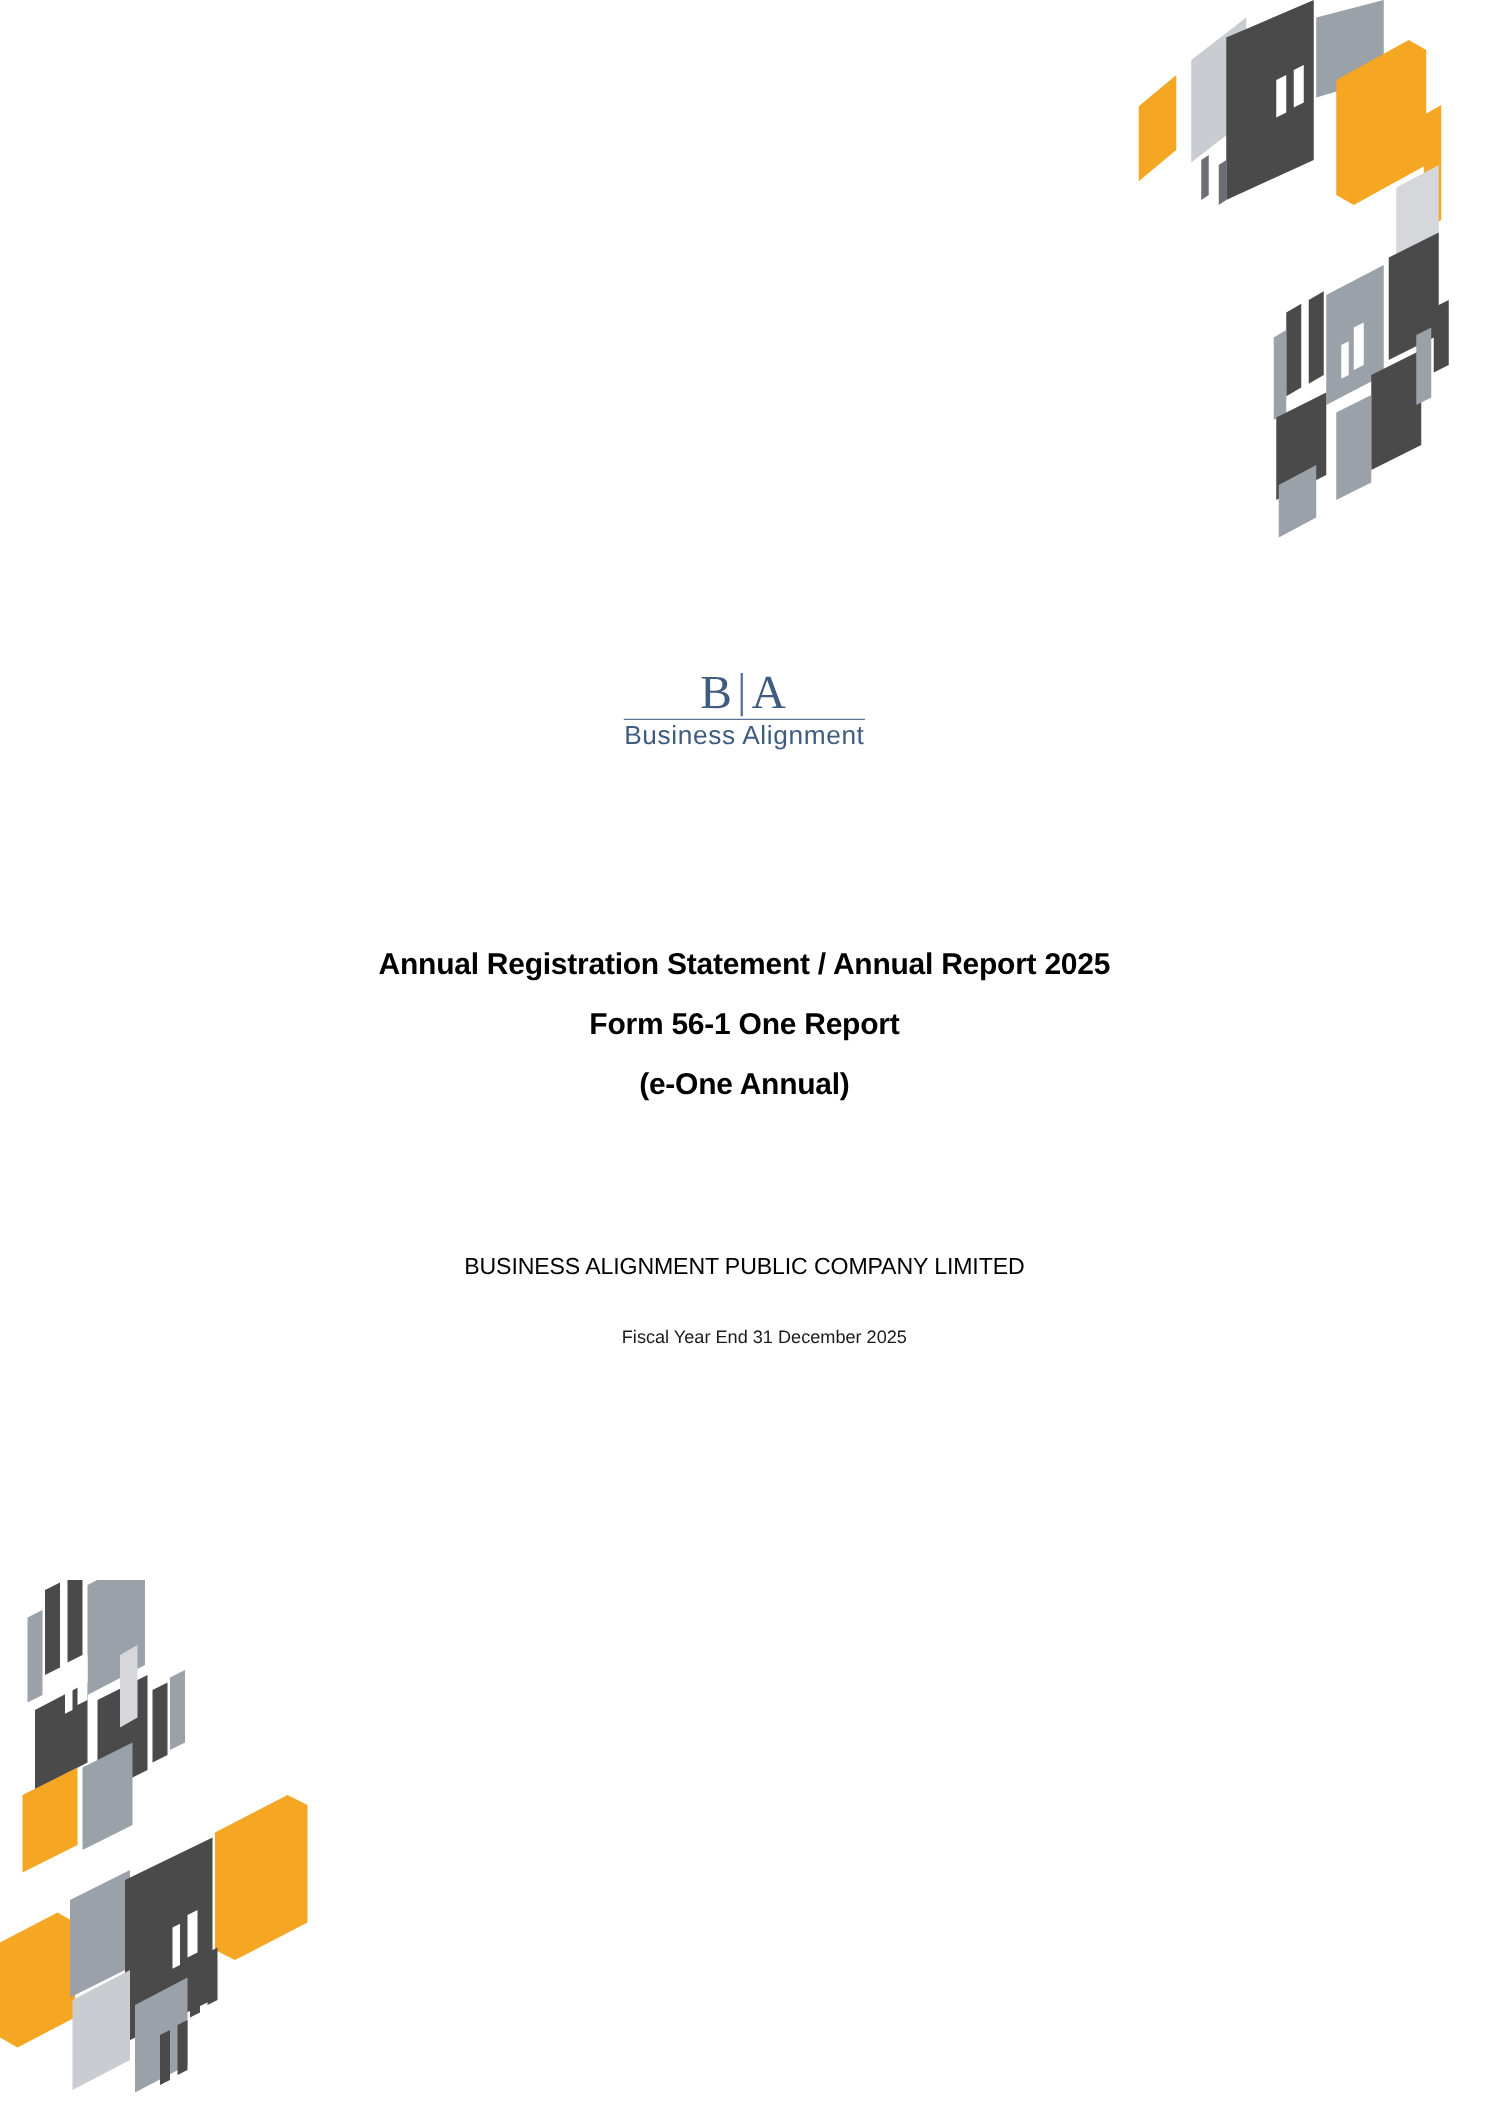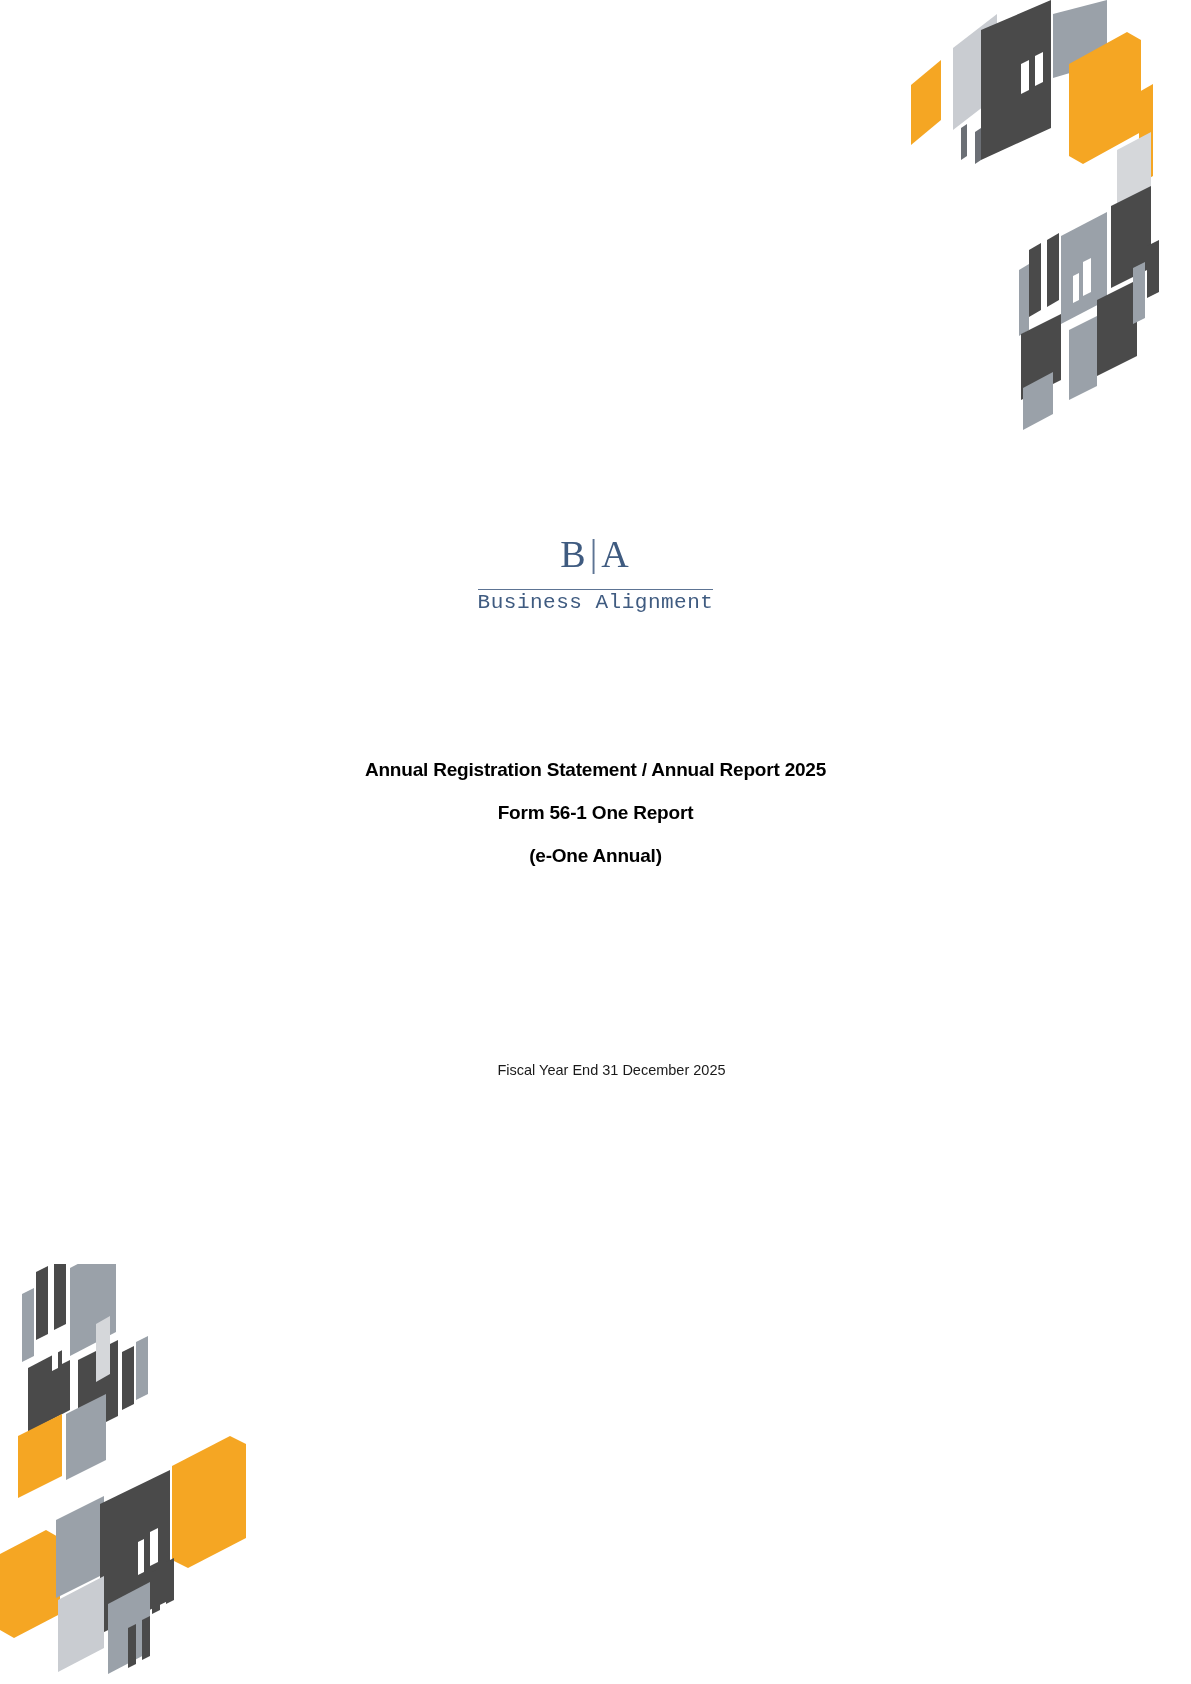--- a/index.html
+++ b/index.html
@@ -56,40 +56,40 @@
     font-weight: 400;
   }
   .logo-mark .bar {
     display: inline-block;
     font-weight: 300;
     color: #5d7494;
     transform: translateY(-1px);
     padding: 0 2px;
   }
   .logo-word {
-    font-family: Liberation Mono, monospace;
+    font-family: Liberation Sans, sans-serif;
     font-size: 21px;
     color: #3f5b80;
     letter-spacing: 0.5px;
-    margin-top: 14px;
+    margin-top: 0;
     border-top: 1px solid #5d7494;
     display: inline-block;
     padding-top: 1px;
   }
 
   
   .title-block {
     position: absolute;
     top: 760px;
     left: 0;
     width: 1191px;
     text-align: center;
   }
   .title-line {
-    font-size: 19px;
+    font-size: 24px;
     font-weight: bold;
     letter-spacing: -0.2px;
     line-height: 1.0;
     margin-bottom: 24px;
     color: #000;
   }
 
   .company-block {
     position: absolute;
     top: 1002px;
@@ -194,16 +194,19 @@
     </div>
     <div class="logo-word">Business Alignment</div>
   </div>
 
   <div class="title-block">
     <div class="title-line">Annual Registration Statement / Annual Report 2025</div>
     <div class="title-line">Form 56-1 One Report</div>
     <div class="title-line">(e-One Annual)</div>
   </div>
 
+  <div class="company-block">
+    <div class="company-name">BUSINESS ALIGNMENT PUBLIC COMPANY LIMITED</div>
+  </div>
 
   <div class="fiscal-year">Fiscal Year End 31 December 2025</div>
 
 </div>
 
 </body></html>

